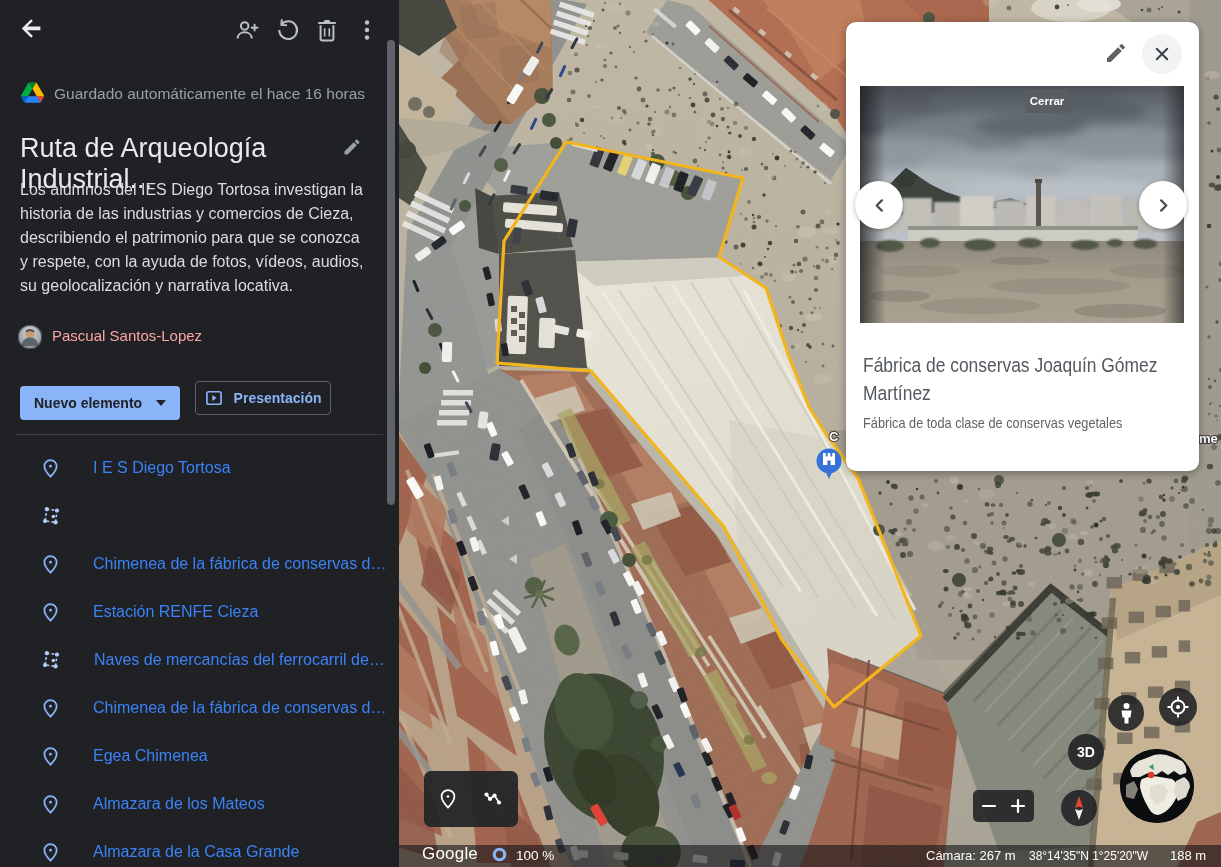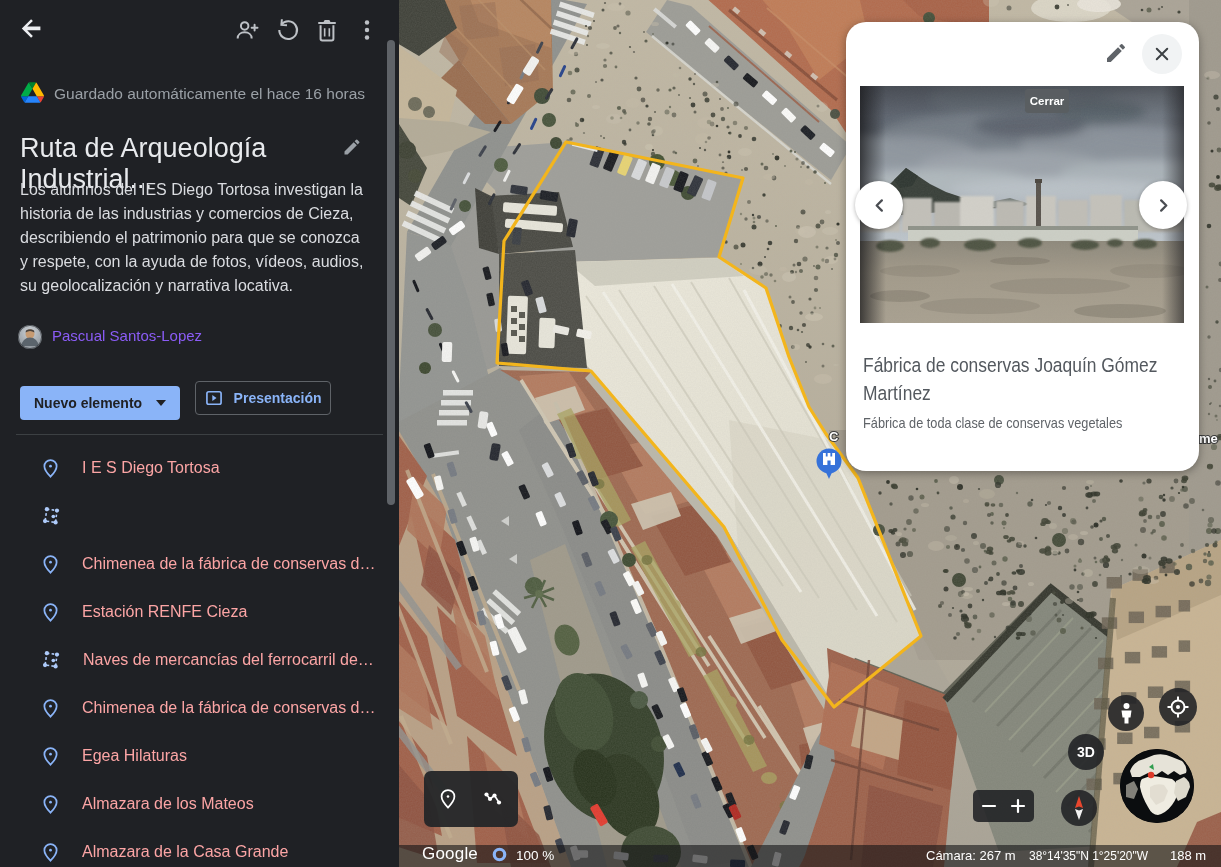--- a/index.html
+++ b/index.html
@@ -3,31 +3,31 @@
 <style>
 *{margin:0;padding:0;box-sizing:border-box}
 html,body{width:1221px;height:867px;overflow:hidden;background:#202124;font-family:"Liberation Sans",sans-serif}
 .abs{position:absolute}
 #stage{position:relative;width:1221px;height:646px}
 #sidebar{position:absolute;left:0;top:0;width:399px;height:867px;background:#1f2125;z-index:5}
 .ticon{position:absolute;top:16px;width:28px;height:28px}
 #saved{position:absolute;left:54px;top:85px;font-size:15.5px;color:#9aa0a6}
 #title{position:absolute;left:20px;top:133px;font-size:27px;letter-spacing:0;color:#e8eaed}
 #para{position:absolute;left:20px;top:178px;width:352px;font-size:16px;line-height:24px;color:#dadce0}
-#author{position:absolute;left:52px;top:327px;font-size:15px;color:#8b5cf6}
+#author{position:absolute;left:52px;top:327px;font-size:15px;color:#fca5a5}
 #btnrow{position:absolute;left:20px;top:381px;height:34px}
 .btn{display:inline-flex;align-items:center;height:34px;border-radius:4px;font-size:14px;font-weight:bold}
 #btn1{background:#8ab4f8;color:#202124;padding:0 14px;margin-right:10px}
 #btn2{border:1px solid #5f6368;color:#8ab4f8;padding:0 8px}
 #divider{position:absolute;left:16px;top:434px;width:367px;height:1px;background:#3c4043}
 .li{position:absolute;left:40px;height:48px;display:flex;align-items:center}
-.li span{margin-left:21px;font-size:16px;color:#fca5a5;white-space:nowrap}
+.li span{margin-left:32px;font-size:16px;color:#3b82f6;white-space:nowrap}
 #sb-track{position:absolute;left:387px;top:40px;width:8px;height:465px;background:#5f6368;border-radius:4px}
 #map{position:absolute;left:399px;top:0;width:822px;height:867px;background:#a5a196}
-#card{position:absolute;left:846px;top:22px;width:353px;height:449px;background:#fff;border-radius:20px;box-shadow:0 2px 8px rgba(0,0,0,.35);z-index:10}
+#card{position:absolute;left:846px;top:22px;width:353px;height:449px;background:#fff;border-radius:10px;box-shadow:0 2px 8px rgba(0,0,0,.35);z-index:10}
 #cardtitle{position:absolute;left:17px;top:329px;width:360px;font-size:20.5px;line-height:28px;color:#53585e;transform:scaleX(.85);transform-origin:0 0;white-space:nowrap}
 #carddesc{position:absolute;left:17px;top:392px;width:360px;font-size:15px;color:#5f6368;transform:scaleX(.85);transform-origin:0 0;white-space:nowrap}
 #cerrar{position:absolute;left:179px;top:67px;width:44px;height:24px;background:rgba(90,94,97,.96);border-radius:3px;color:#fff;font-size:11.5px;font-weight:bold;text-align:center;line-height:24px}
 .navc{position:absolute;top:159px;width:48px;height:48px;background:#fff;border-radius:50%;box-shadow:0 1px 4px rgba(0,0,0,.3);display:flex;align-items:center;justify-content:center}
 #xcirc{position:absolute;left:296px;top:12px;width:40px;height:40px;background:#f1f3f4;border-radius:50%;display:flex;align-items:center;justify-content:center}
 #botbar{position:absolute;left:0;top:845px;width:822px;height:22px;background:rgba(20,20,22,.6);z-index:6}
 .bartxt{position:absolute;color:#fff;font-size:14px;top:3px;white-space:nowrap}
 #glogo{position:absolute;left:23px;top:844px;color:#fff;font-size:17px;letter-spacing:.2px;z-index:7}
 .ctl{position:absolute;border-radius:50%;background:rgba(32,33,36,.88);display:flex;align-items:center;justify-content:center;z-index:6}
 #ltools{position:absolute;left:25px;top:771px;width:94px;height:56px;background:rgba(36,38,40,.95);border-radius:7px;z-index:6;display:flex;align-items:center;justify-content:center;gap:22px}
@@ -149,21 +149,21 @@
           <path d="M12 21.3s-7-7.3-7-12A7 7 0 0 1 19 9.3c0 4.7-7 12-7 12z"></path>
           <circle cx="12" cy="9.3" r="1.6" fill="#8ab4f8" stroke="none"></circle>
         </svg>
         <span>Chimenea de la fábrica de conservas d…</span>
       </div>
 <div class="li" style="top:732px">
         <svg width="21" height="21" viewBox="0 0 24 24" fill="none" stroke="#8ab4f8" stroke-width="2">
           <path d="M12 21.3s-7-7.3-7-12A7 7 0 0 1 19 9.3c0 4.7-7 12-7 12z"></path>
           <circle cx="12" cy="9.3" r="1.6" fill="#8ab4f8" stroke="none"></circle>
         </svg>
-        <span>Egea Hilaturas</span>
+        <span>Egea Chimenea</span>
       </div>
 <div class="li" style="top:780px">
         <svg width="21" height="21" viewBox="0 0 24 24" fill="none" stroke="#8ab4f8" stroke-width="2">
           <path d="M12 21.3s-7-7.3-7-12A7 7 0 0 1 19 9.3c0 4.7-7 12-7 12z"></path>
           <circle cx="12" cy="9.3" r="1.6" fill="#8ab4f8" stroke="none"></circle>
         </svg>
         <span>Almazara de los Mateos</span>
       </div>
 <div class="li" style="top:828px">
         <svg width="21" height="21" viewBox="0 0 24 24" fill="none" stroke="#8ab4f8" stroke-width="2">

